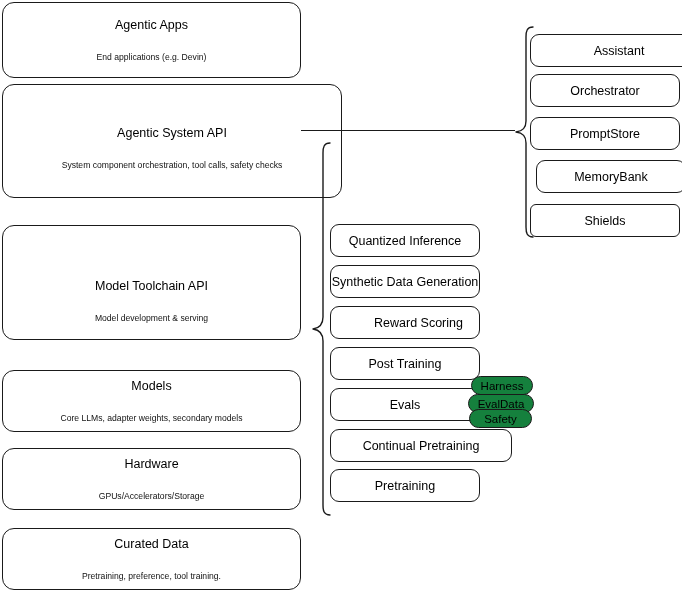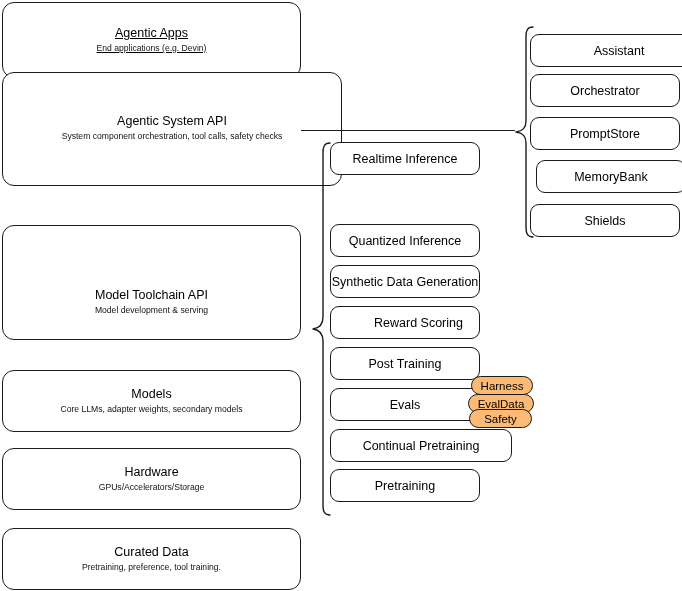--- a/index.html
+++ b/index.html
@@ -37,21 +37,21 @@
     font-size: 12.5px;
     line-height: 16px;
     color: #000;
     white-space: nowrap;
   }
   .box .subtitle {
     font-size: 8.6px;
     line-height: 13px;
     color: #111;
     white-space: nowrap;
-    margin-top: 1px;
+    margin-top: 18px;
   }
 
   
   .stack-box .inner {
     display: flex;
     flex-direction: column;
     align-items: center;
   }
 
   
@@ -69,21 +69,21 @@
     white-space: nowrap;
     color: #000;
   }
 
   
   .tag {
     position: absolute;
     box-sizing: border-box;
     border: 1.4px solid #1a1a1a;
     border-radius: 11px;
-    background: #fdba74;
+    background: #15803d;
     display: flex;
     align-items: center;
     justify-content: center;
     font-size: 11.5px;
     line-height: 12px;
     white-space: nowrap;
     color: #000;
   }
 
   
@@ -104,28 +104,28 @@
     stroke-width: 1.4;
     stroke-linecap: round;
     stroke-linejoin: round;
   }
 </style>
 </head>
 <body>
 
 <div id="canvas">
 
-  <div class="box stack-box" style="left:2px; top:2px; width:299px; height:76px;text-decoration:underline;">
+  <div class="box stack-box" style="left:2px; top:2px; width:299px; height:76px;">
     <div class="inner">
       <div class="title">Agentic Apps</div>
       <div class="subtitle">End applications (e.g. Devin)</div>
     </div>
   </div>
 
-  <div class="box stack-box" style="left:2px; top:72px; width:340px; height:114px; justify-content:flex-start; padding-top:40px;">
+  <div class="box stack-box" style="left:2px; top:84px; width:340px; height:114px; justify-content:flex-start; padding-top:40px;">
     <div class="inner">
       <div class="title">Agentic System API</div>
       <div class="subtitle">System component orchestration, tool calls, safety checks</div>
     </div>
   </div>
 
   <div class="box stack-box" style="left:2px; top:225px; width:299px; height:115px; justify-content:center; padding-top:38px;">
     <div class="inner">
       <div class="title">Model Toolchain API</div>
       <div class="subtitle">Model development &amp; serving</div>
@@ -160,23 +160,20 @@
       <path d="M19 1 C13 1, 12 5, 12 11 L12 175 C12 182, 9 186, 2 187 C9 188, 12 192, 12 199 L12 363 C12 369, 13 373, 19 373"></path>
     </svg>
   </div>
 
   <div class="brace" style="left:514px; top:26px; width:20px; height:212px;">
     <svg width="20" height="212" viewBox="0 0 20 212">
       <path d="M19 1 C13 1, 12 5, 12 11 L12 95 C12 102, 9 105, 2 106 C9 107, 12 110, 12 117 L12 201 C12 207, 13 211, 19 211"></path>
     </svg>
   </div>
 
-  <div class="pill" style="left:330px; top:142px; width:150px; height:33px;">
-    <span>Realtime Inference</span>
-  </div>
   <div class="pill" style="left:330px; top:224px; width:150px; height:33px;">
     <span>Quantized Inference</span>
   </div>
   <div class="pill" style="left:330px; top:265px; width:150px; height:33px;">
     <span>Synthetic Data Generation</span>
   </div>
   <div class="pill" style="left:330px; top:306px; width:150px; height:33px;padding-left:27px;">
     <span>Reward Scoring</span>
   </div>
   <div class="pill" style="left:330px; top:347px; width:150px; height:33px;">
@@ -207,17 +204,17 @@
   </div>
   <div class="pill" style="left:530px; top:74px; width:150px; height:33px;">
     <span>Orchestrator</span>
   </div>
   <div class="pill" style="left:530px; top:117px; width:150px; height:33px;">
     <span>PromptStore</span>
   </div>
   <div class="pill" style="left:536px; top:160px; width:150px; height:33px;">
     <span>MemoryBank</span>
   </div>
-  <div class="pill" style="left:530px; top:204px; width:150px; height:33px;">
+  <div class="pill" style="left:530px; top:204px; width:150px; height:33px;border-radius:6px;">
     <span>Shields</span>
   </div>
 
 </div>
 
 </body></html>

